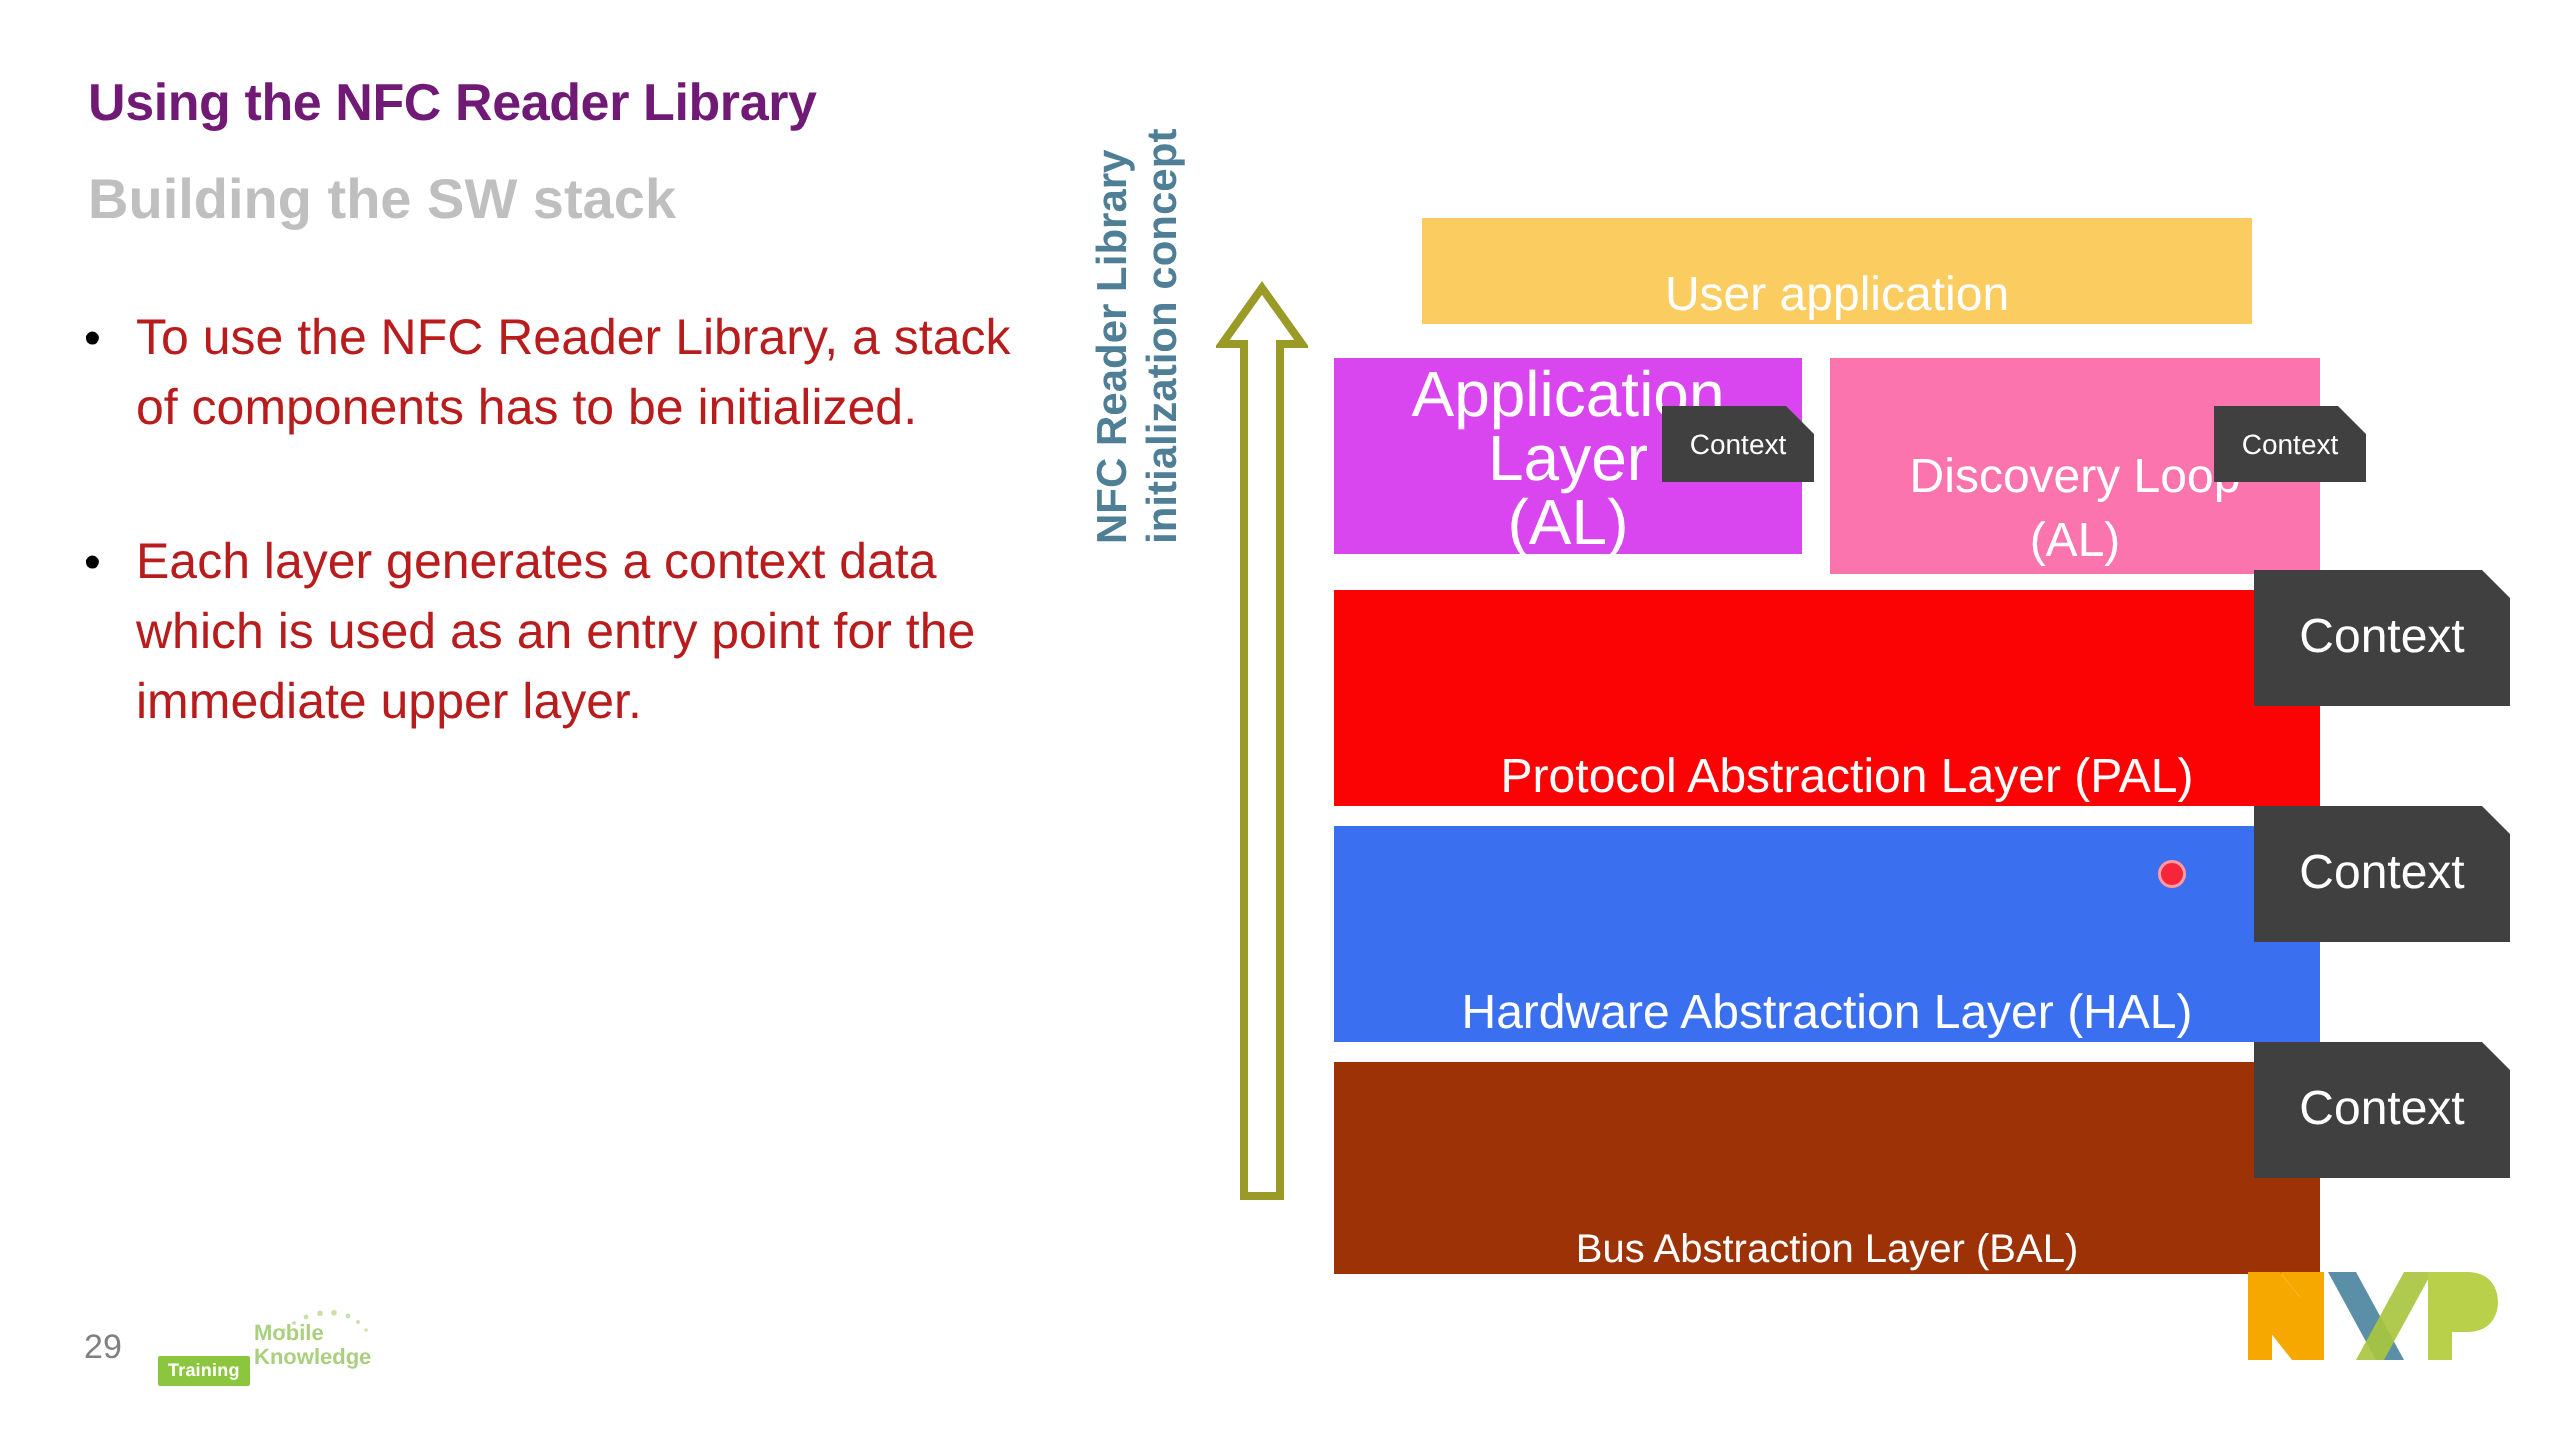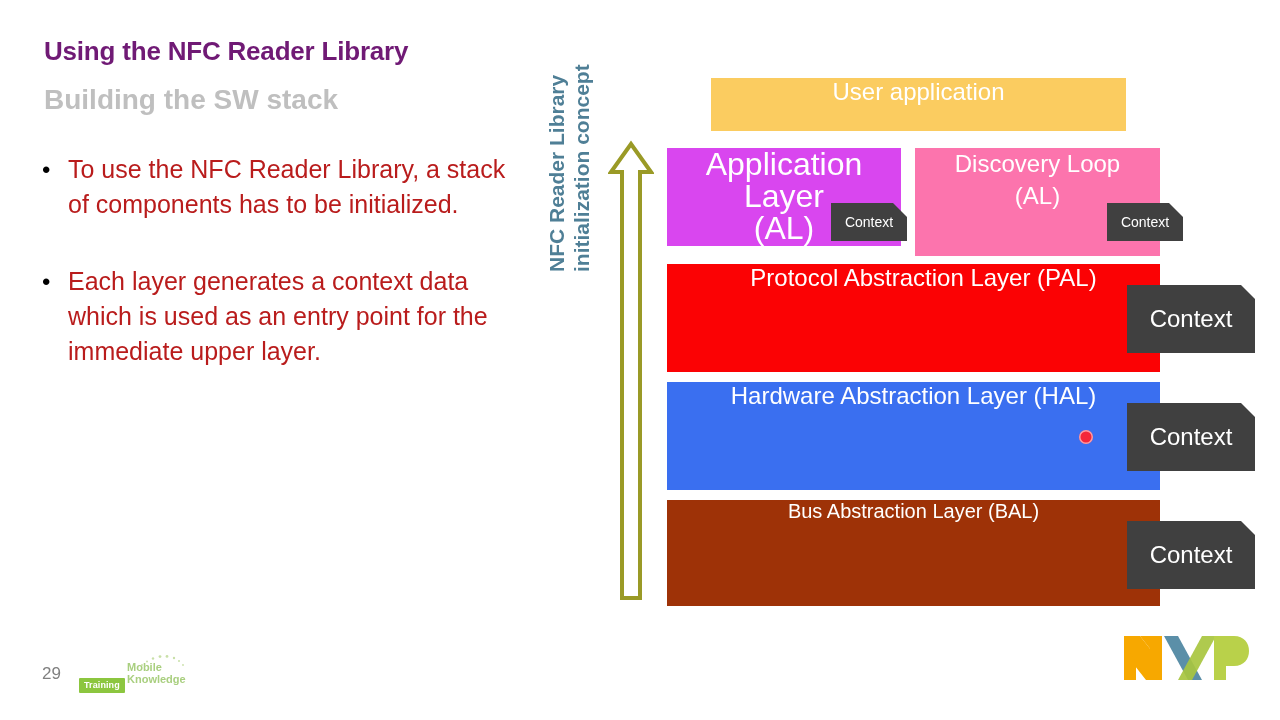--- a/index.html
+++ b/index.html
@@ -70,24 +70,25 @@
     left: 0;
     top: 0;
     width: 1280px;
     height: 720px;
   }
 
   .layer-box {
     position: absolute;
     box-sizing: border-box;
     display: flex;
-    align-items: flex-start;
+    align-items: flex-end;
     justify-content: center;
     color: #ffffff;
     text-align: center;
+    margin-top: 31px;
   }
 
   #box-user-application {
     left: 711px; top: 78px; width: 415px; height: 53px;
     background: #fbcc60;
     font-size: 24px;
   }
 
   #box-application-layer {
     left: 667px; top: 148px; width: 234px; height: 98px;

